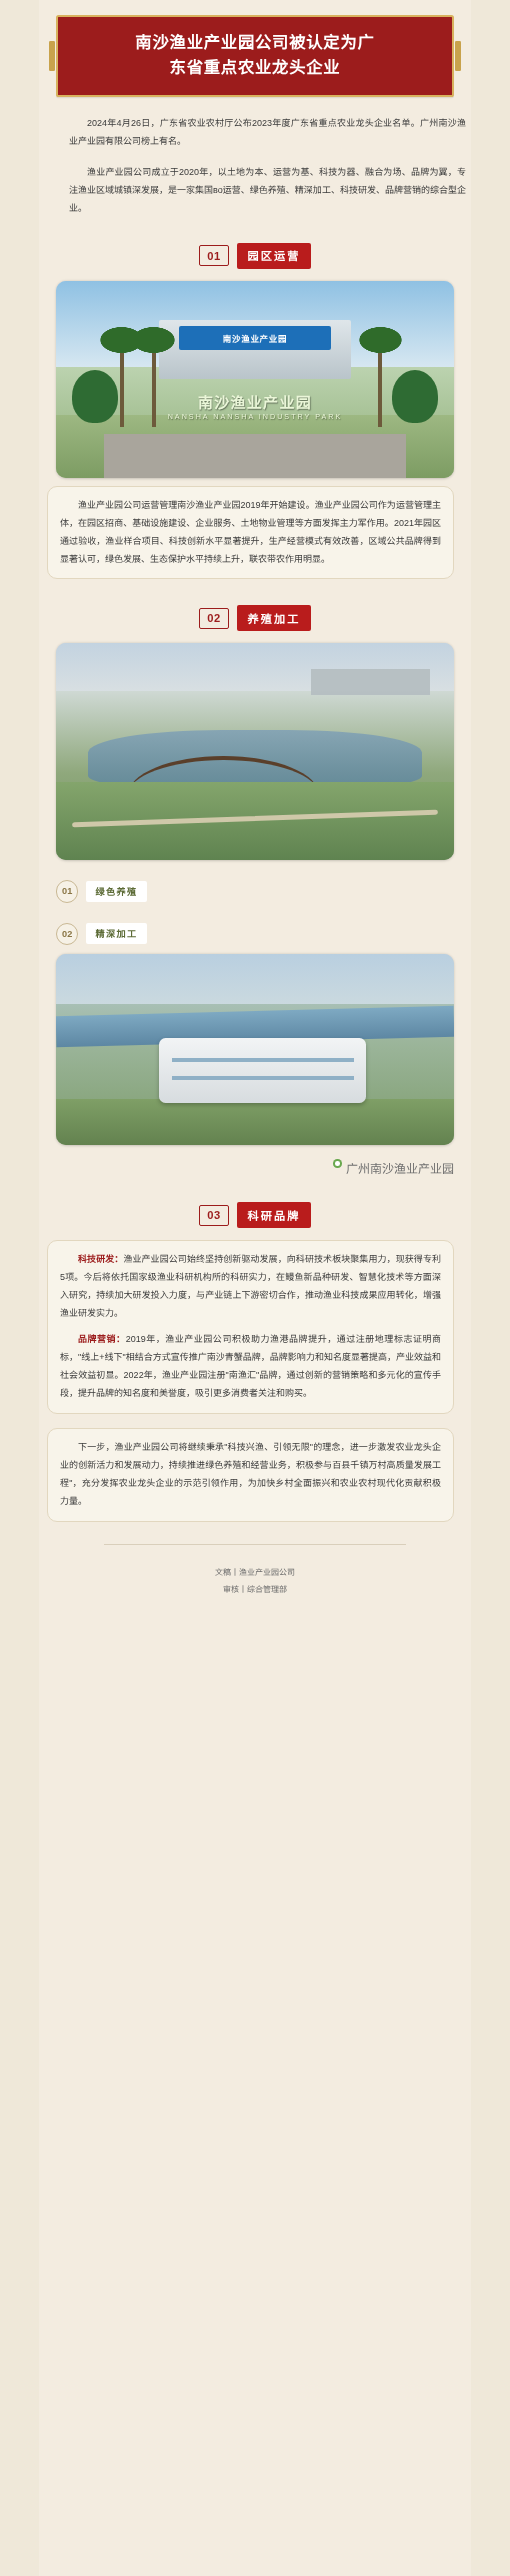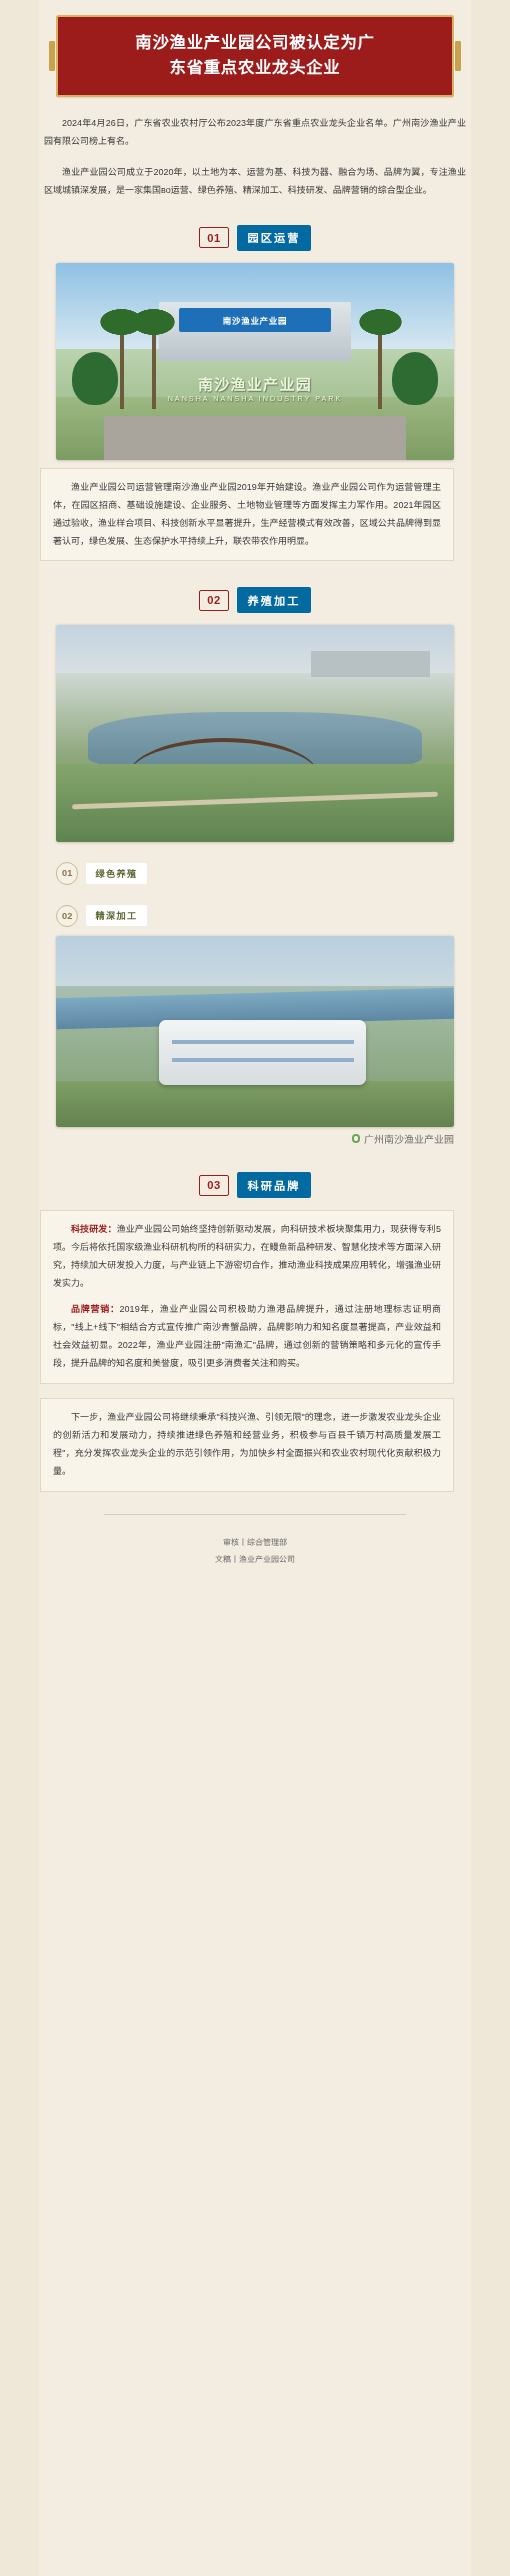--- a/index.html
+++ b/index.html
@@ -43,20 +43,21 @@
     background: #c8a24c;
     top: 50%;
     transform: translateY(-50%);
   }
   .title-deco-left { left: -9.2px; border-radius: 1.3px; }
   .title-deco-right { right: -9.2px; border-radius: 1.3px; }
 
   
   .content {
     padding: 0 5px;
+    margin-left: 25px;
   }
   p.para {
     margin: 13px 0 0 0;
     font-size: 9px;
     line-height: 2.0;
     color: #3a3a3a;
     text-align: justify;
     text-indent: 2em;
   }
   .lead-block { margin-top: 17px; }
@@ -76,33 +77,33 @@
     min-width: 30px;
     height: 21px;
     border: 1.3px solid #9c1c1c;
     border-radius: 2px;
     color: #9c1c1c;
     font-size: 11.2px;
     font-weight: bold;
     letter-spacing: 0.7px;
   }
   .sec-title {
-    background: #0369a1;
+    background: #b91c1c;
     color: #fff;
     font-size: 11.2px;
     font-weight: bold;
     letter-spacing: 2px;
     padding: 4.6px 10.5px 5.3px 10.5px;
     border-radius: 2px;
   }
 
   
   .photo {
     margin: 9.2px 17px 0 17px;
-    border-radius: 3px;
+    border-radius: 10px;
     overflow: hidden;
     position: relative;
     box-shadow: 0 0.7px 2.6px rgba(0,0,0,.18);
   }
 
   
   .photo1 { height: 197px; background: linear-gradient(#9fc9e8 0%, #cfe3ef 42%, #bcd3b0 43%, #8fae77 100%); }
   .ph1-sky { position:absolute; left:0; right:0; top:0; height:44%;
     background: linear-gradient(#8fc1e3, #d6e7f1); }
   .ph1-building {
@@ -179,25 +180,24 @@
   .ph3-building::before {
     content:""; position:absolute; left:6%; right:6%; top:30%; height:4.6px; background:#8fb0c6;
   }
   .ph3-building::after {
     content:""; position:absolute; left:6%; right:6%; top:58%; height:4.6px; background:#8fb0c6;
   }
   .ph3-green { position:absolute; left:0; right:0; bottom:0; height:24%; background: linear-gradient(#7f9f66,#63824f); }
 
   .photo-credit {
     display: flex;
-    align-items: center;
     justify-content: flex-end;
     gap: 4px;
-    margin: 4px 17px 0 17px;
-    font-size: 10px;
+    margin: 14px 17px 0 17px;
+    font-size: 12px;
     color: #6f6f6f;
   }
   .credit-dot {
     width: 8.5px; height: 8.5px; border-radius: 50%;
     background: #6aa84f;
     display:inline-block;
     position: relative;
   }
   .credit-dot::after{
     content:""; position:absolute; left:2px; top:2px; width:4.6px; height:4.6px;
@@ -221,24 +221,24 @@
     color: #5c6b36;
     font-size: 9.2px;
     font-weight: bold;
     letter-spacing: 1.3px;
     padding: 3.3px 9.2px 4px 9.2px;
     border-radius: 2px;
   }
 
   
   .card {
-    margin: 8px 17px 0 1px;
+    margin: 8px 17px 0 8px;
     background: #f8f4ea;
     border: 0.7px solid #e2d7bf;
-    border-radius: 0;
+    border-radius: 10px;
     padding: 9.2px 12px 10.5px 12px;
   }
   .card p {
     margin: 0;
     font-size: 9px;
     line-height: 2.0;
     color: #3a3a3a;
     text-align: justify;
     text-indent: 2em;
   }
@@ -358,18 +358,18 @@
     </p>
   </div>
 
   <div class="card" style="margin-top:14.5px;">
     <p>下一步，渔业产业园公司将继续秉承"科技兴渔、引领无限"的理念，进一步激发农业龙头企业的创新活力和发展动力，持续推进绿色养殖和经营业务，积极参与百县千镇万村高质量发展工程"，充分发挥农业龙头企业的示范引领作用，为加快乡村全面振兴和农业农村现代化贡献积极力量。</p>
   </div>
 
   <div class="divider"></div>
 
   <div class="footer">
+    <div>文稿丨渔业产业园公司</div>
     <div>审核丨综合管理部</div>
-    <div>文稿丨渔业产业园公司</div>
   </div>
 
 </div>
 
 
 </body></html>

